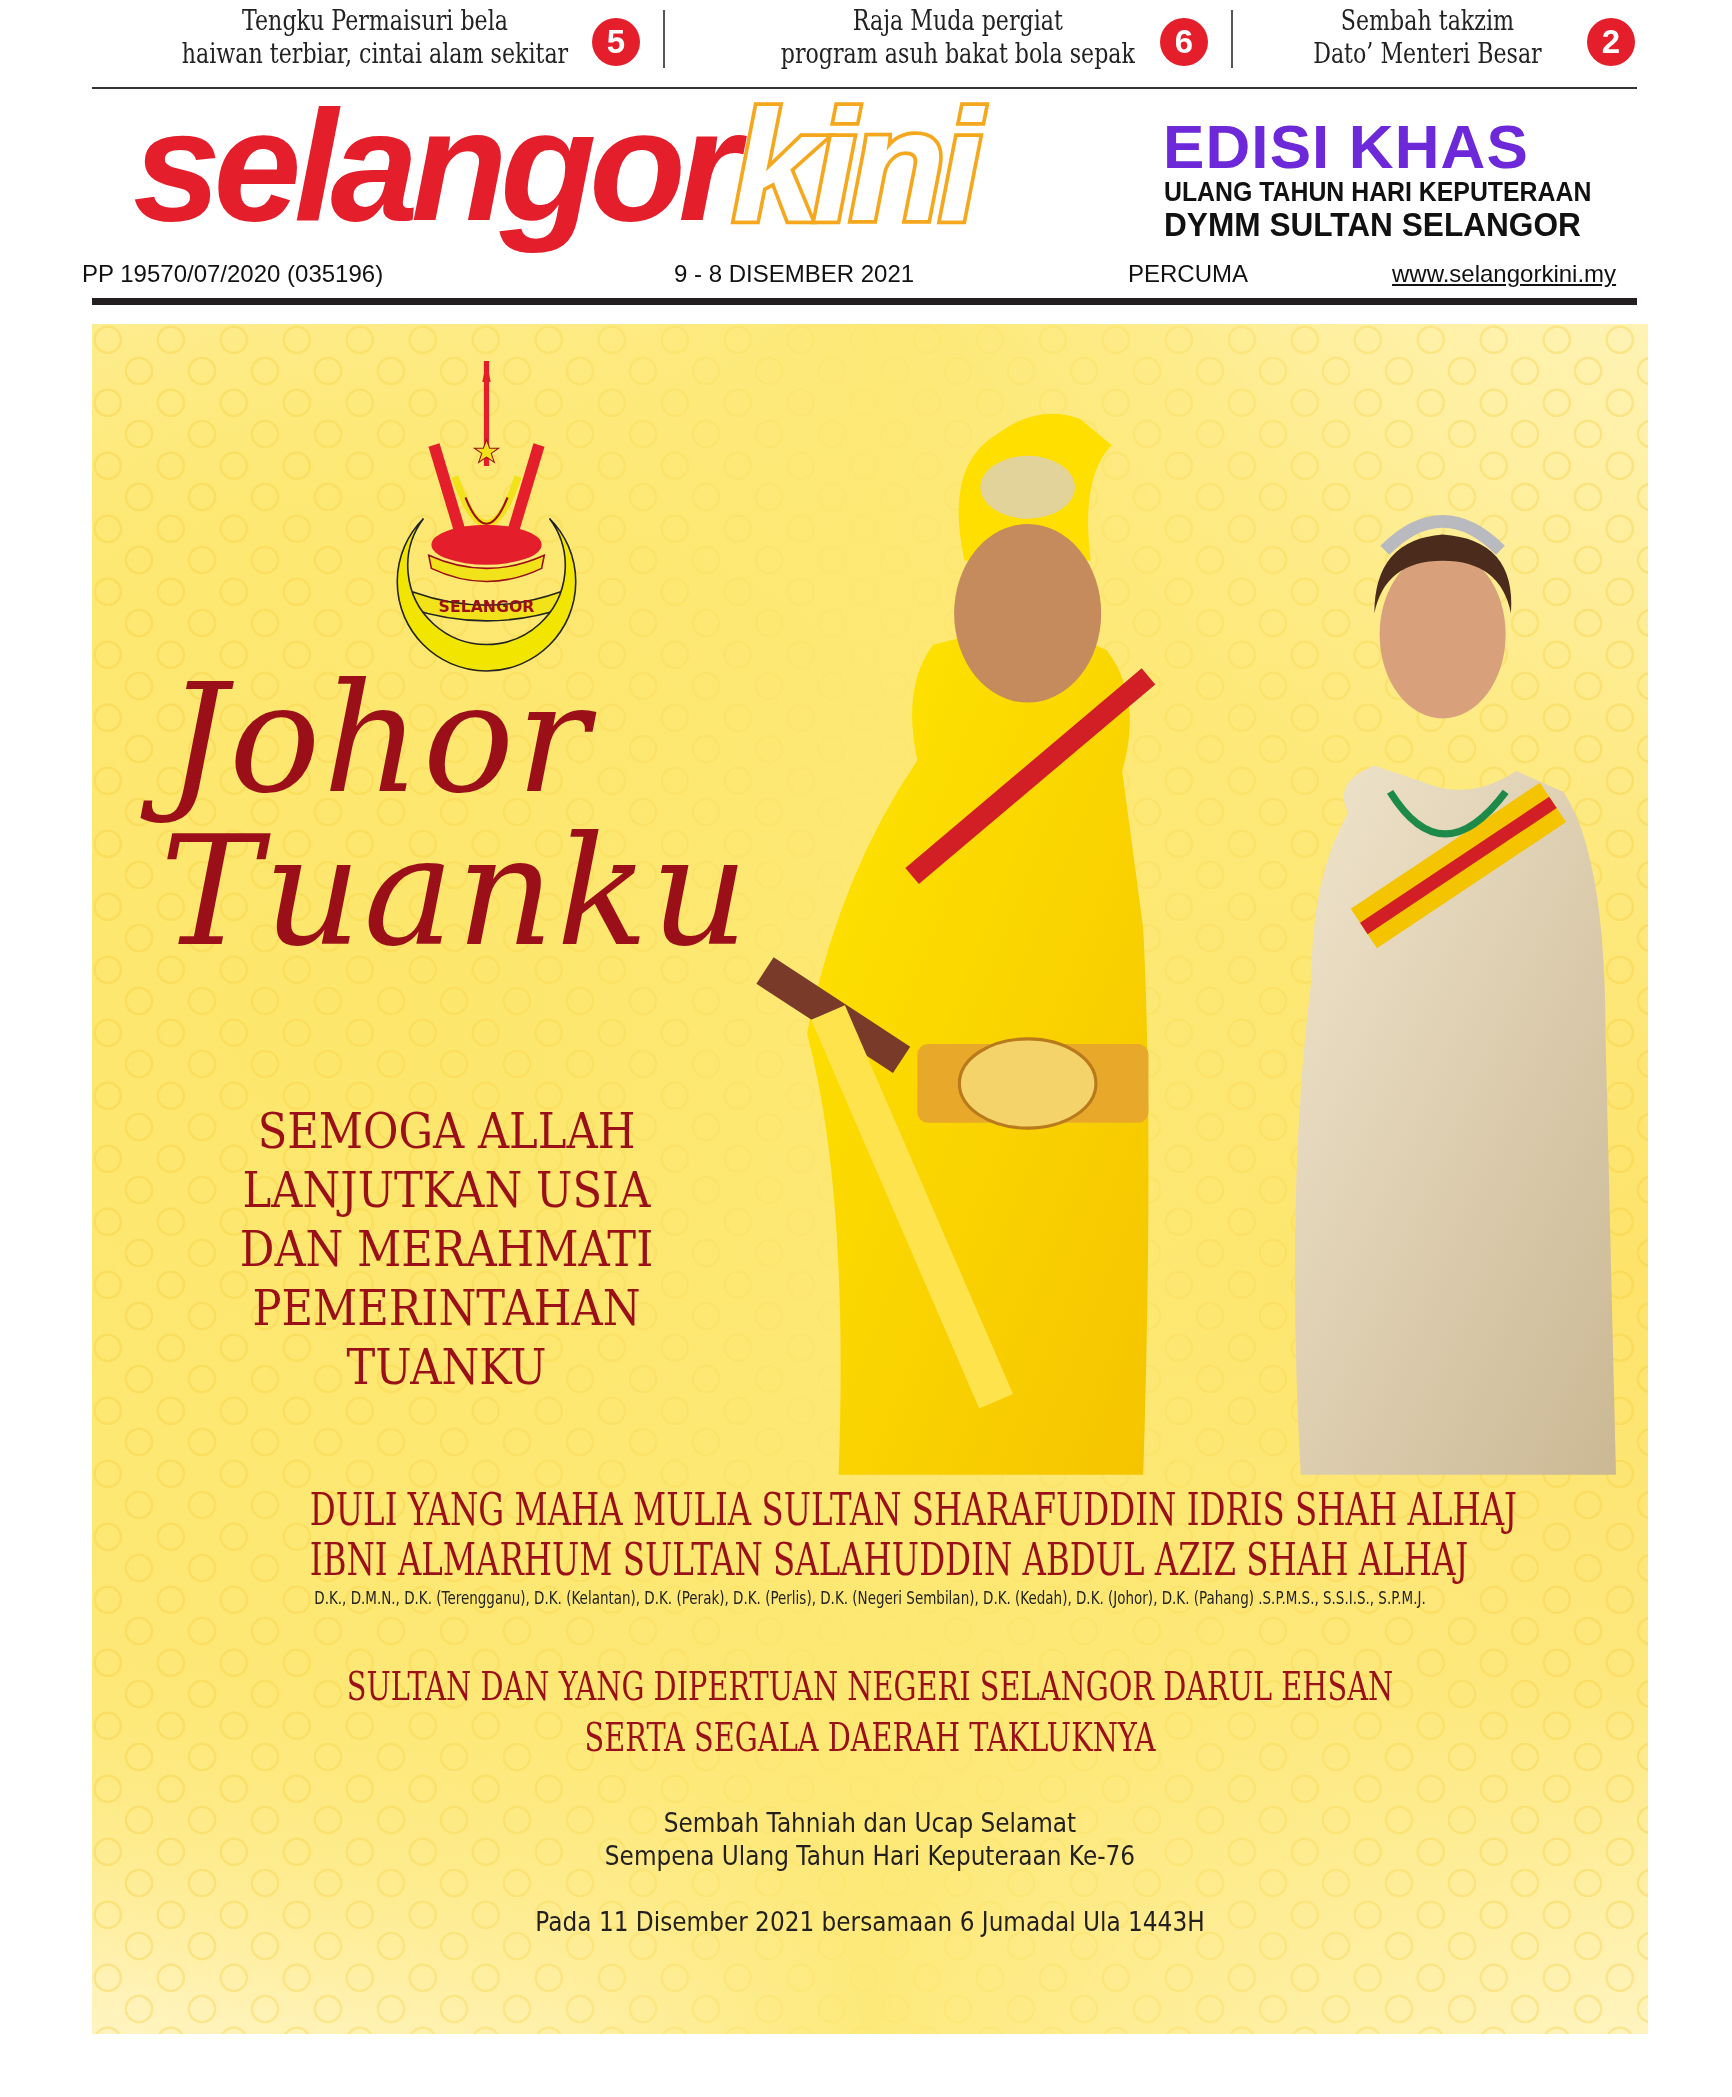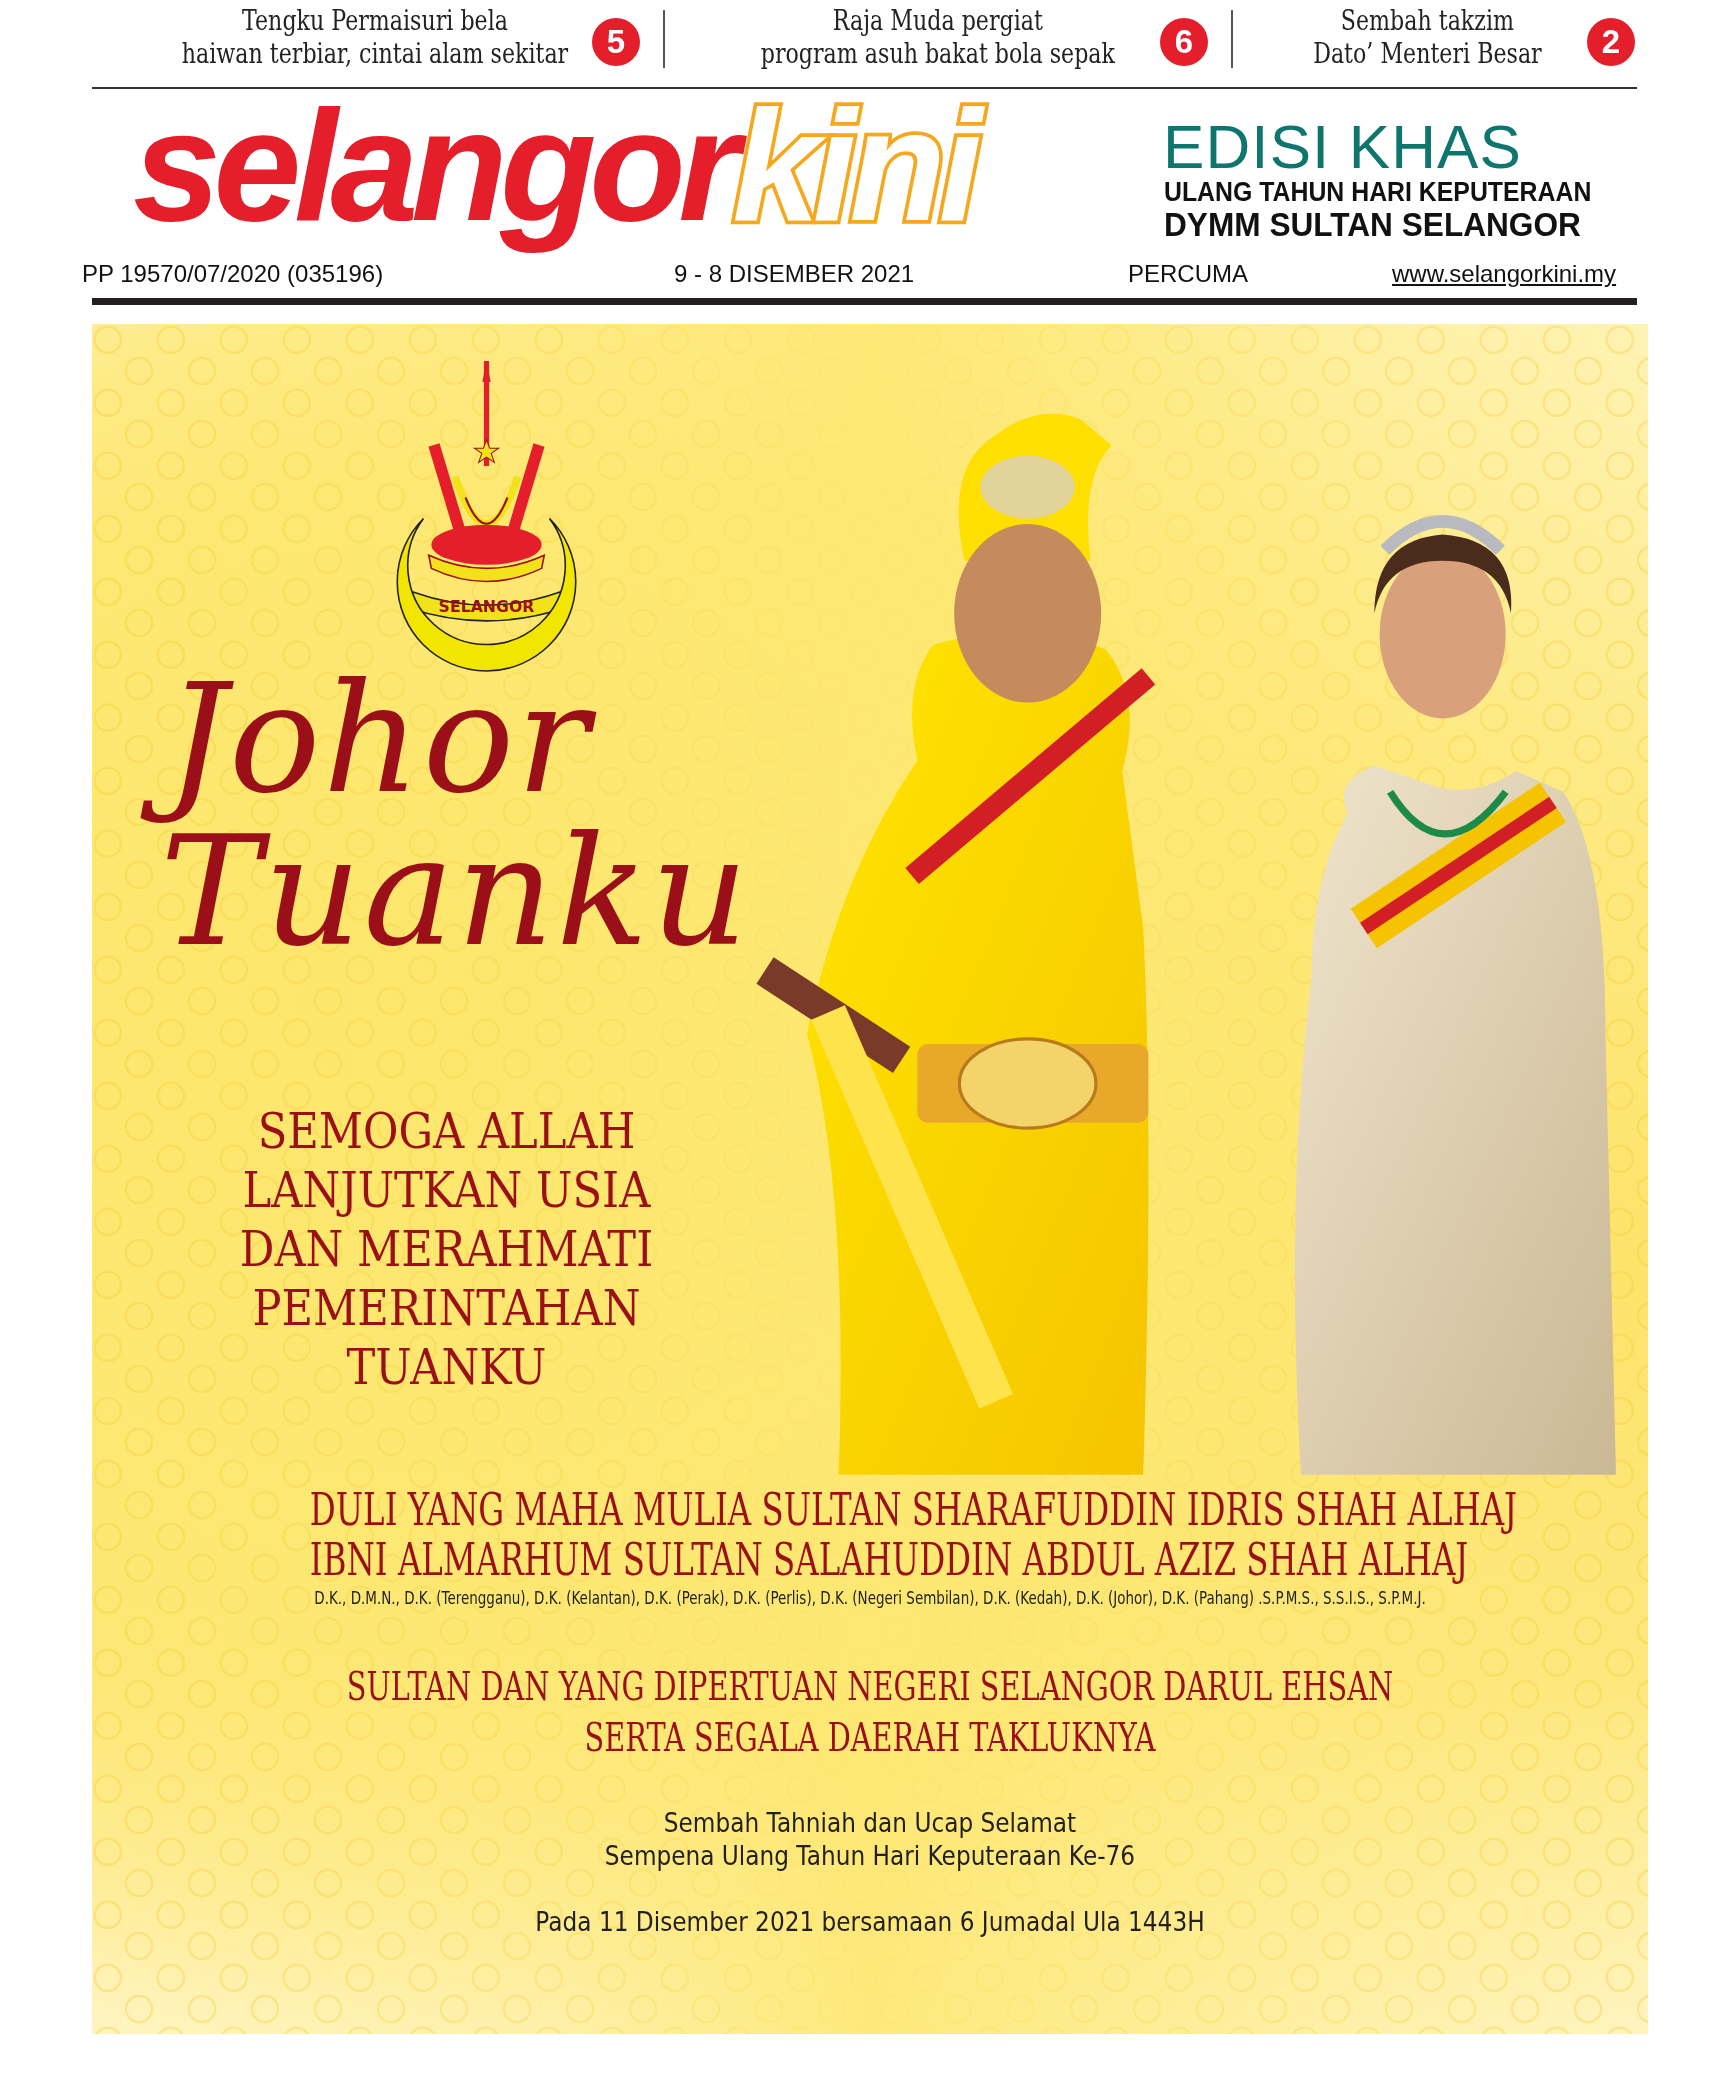--- a/index.html
+++ b/index.html
@@ -9,21 +9,21 @@
   .teaser { position:absolute; top:0; height:74px; display:flex; align-items:center; }
   .teaser-text { font-family:"DejaVu Serif", serif; font-size:27px; line-height:33px; color:#222; text-align:center; transform:scaleX(0.82); transform-origin:right center; white-space:nowrap; }
   .badge { position:absolute; width:48px; height:48px; border-radius:50%; background:#e41e2b; color:#fff; font-family:"Liberation Sans", sans-serif; font-weight:bold; font-size:33px; display:flex; align-items:center; justify-content:center; }
   .vsep { position:absolute; top:9.5px; width:1.6px; height:58px; background:#555; }
   .top-rule { position:absolute; left:92px; top:87px; width:1545px; height:2.1px; background:#333; }
 
   
   .logo { position:absolute; left:97px; top:79px; font-family:"Liberation Sans", sans-serif; font-weight:bold; font-style:italic; font-size:158px; letter-spacing:-7.4px; line-height:173px; white-space:nowrap;margin-left:36px; }
   .logo-red { color:#e41e2b; }
   .logo-orange { color:#ffffff; -webkit-text-stroke:7.4px #f5a81d; paint-order:stroke fill; }
-  .edisi { position:absolute; left:1163px; top:115px; font-family:"Liberation Sans", sans-serif; font-weight:normal; font-size:62px; line-height:63px; color:#0f766e; letter-spacing:1.1px; }
+  .edisi { position:absolute; left:1163px; top:115px; font-family:"Liberation Sans", sans-serif; font-weight:bold; font-size:62px; line-height:63px; color:#6d28d9; letter-spacing:1.1px; }
   .edisi-sub1 { position:absolute; left:1164px; top:178px; font-family:"Liberation Sans", sans-serif; font-weight:bold; font-size:27px; line-height:29px; color:#111; transform:scaleX(0.92); transform-origin:left; white-space:nowrap; }
   .edisi-sub2 { position:absolute; left:1164px; top:206px; font-family:"Liberation Sans", sans-serif; font-weight:bold; font-size:34px; line-height:37px; color:#111; transform:scaleX(0.93); transform-origin:left; white-space:nowrap; }
 
   .info { position:absolute; top:259px; font-family:"Liberation Sans", sans-serif; font-size:24px; line-height:29px; color:#111; white-space:nowrap; }
   .black-bar { position:absolute; left:92px; top:298px; width:1545px; height:7.4px; background:#231f20; }
 
   
   .poster { position:absolute; left:92px; top:324px; width:1556px; height:1710px; overflow:hidden;
     background: radial-gradient(ellipse at 20% 40%, #fde66a 0%, #fde873 35%, rgba(253,232,115,0) 70%),
                 linear-gradient(180deg, #fff3b5 0%, #fde980 30%, #fde36a 55%, #fde87f 80%, #fff4c0 100%); }
@@ -52,21 +52,21 @@
 
 <div class="teaser" style="left:95px; width:473px; justify-content:flex-end;">
   <div class="teaser-text">
     <div>Tengku Permaisuri bela</div>
     <div>haiwan terbiar, cintai alam sekitar</div>
   </div>
 </div>
 <div class="badge" style="left:592px; top:18px;">5</div>
 <div class="vsep" style="left:663px;"></div>
 
-<div class="teaser" style="left:683px; width:452px; justify-content:flex-start;">
+<div class="teaser" style="left:683px; width:452px; justify-content:flex-end;">
   <div class="teaser-text">
     <div>Raja Muda pergiat</div>
     <div>program asuh bakat bola sepak</div>
   </div>
 </div>
 <div class="badge" style="left:1160px; top:18px;">6</div>
 <div class="vsep" style="left:1231px;"></div>
 
 <div class="teaser" style="left:1250px; width:305px; justify-content:center;">
   <div class="teaser-text">

